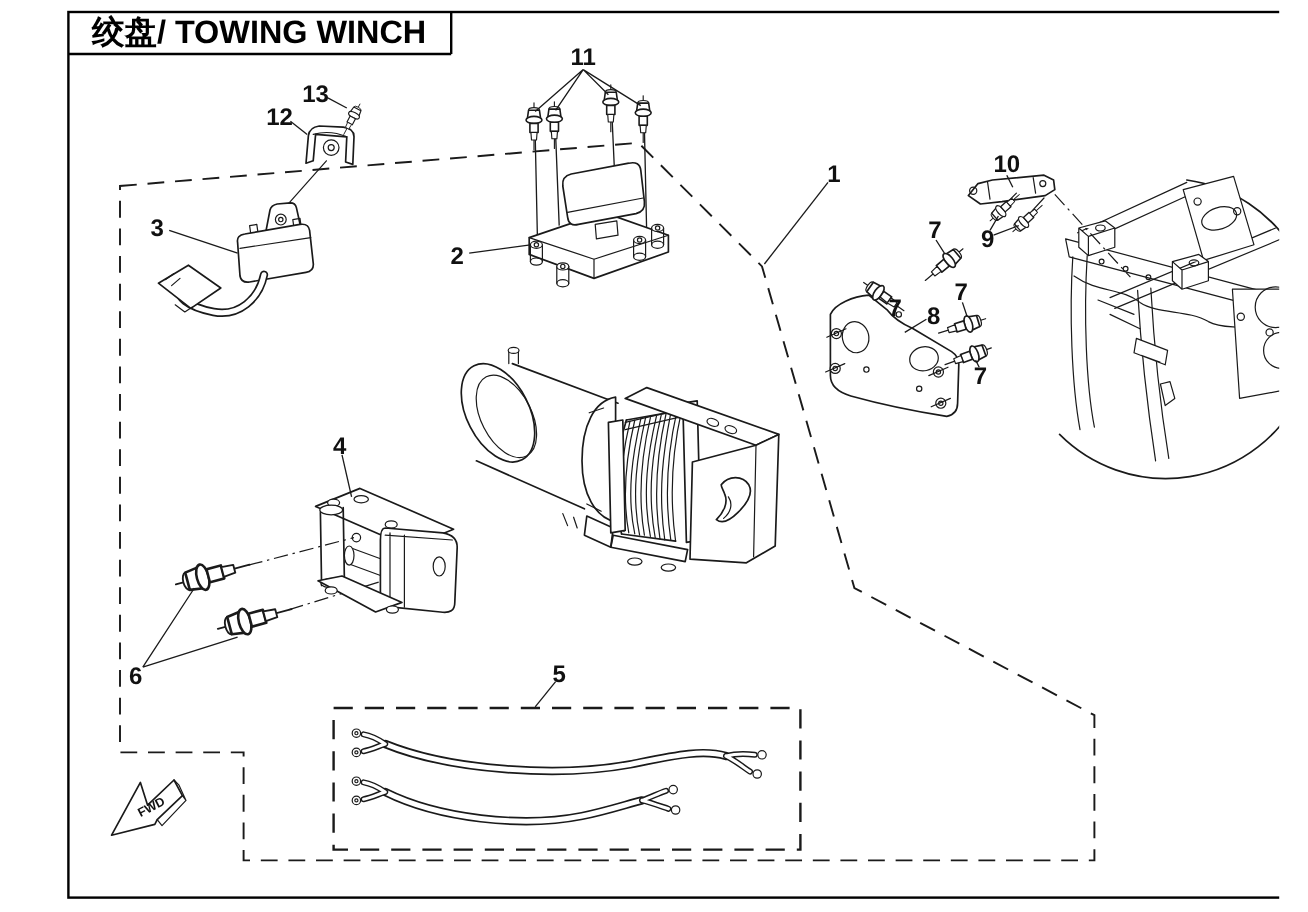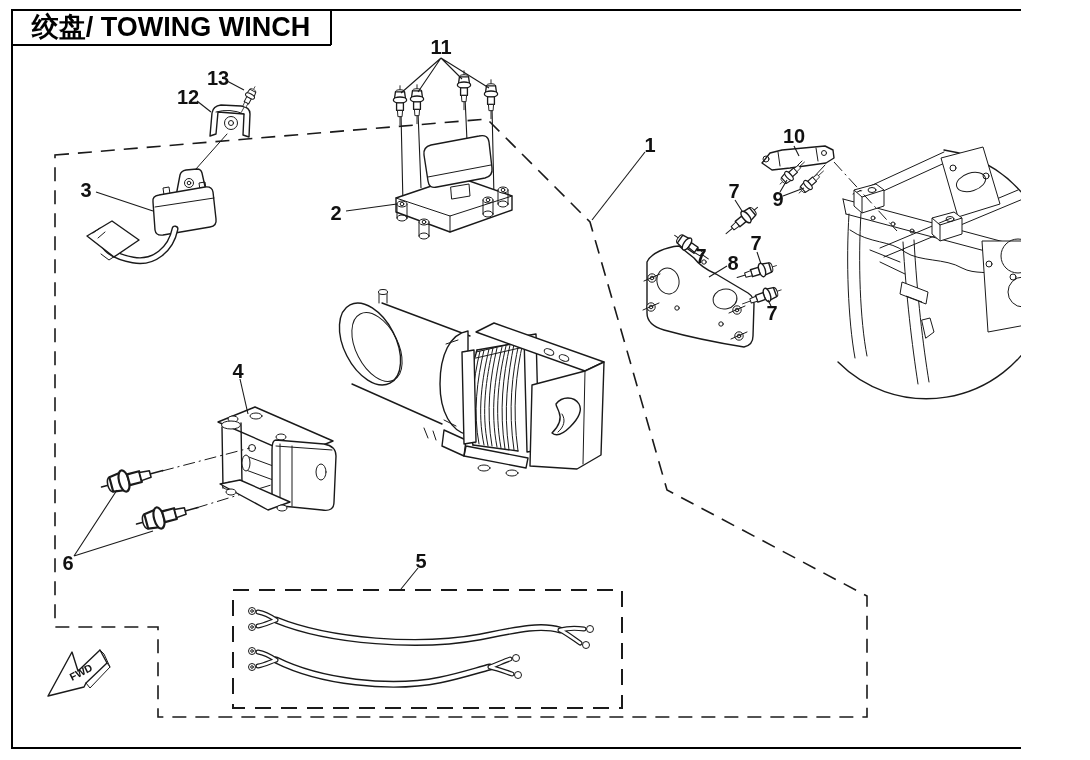--- a/index.html
+++ b/index.html
@@ -1,17 +1,17 @@
 <!DOCTYPE html>
 <html><head>
 <meta charset="utf-8">
 <style>
   html,body { margin:0; padding:0; background:#fff; }
   #page { position:relative; width:1021px; height:760px; background:#fff; overflow:hidden;
-          font-family:"Liberation Sans", sans-serif; }
+          font-family:"Liberation Sans", sans-serif;margin-left:45px; }
   svg { position:absolute; left:0; top:0; }
   .ln    { fill:none; stroke:#1a1a1a; stroke-width:1.4; stroke-linejoin:round; stroke-linecap:round; }
   .thin  { fill:none; stroke:#1a1a1a; stroke-width:1;   stroke-linejoin:round; stroke-linecap:round; }
   .lead  { fill:none; stroke:#1a1a1a; stroke-width:1.1; }
   .wfill { fill:#fff; stroke:#1a1a1a; stroke-width:1.4; stroke-linejoin:round; }
   .wthin { fill:#fff; stroke:#1a1a1a; stroke-width:1;   stroke-linejoin:round; }
   .dash  { fill:none; stroke:#1a1a1a; stroke-width:1.6; stroke-dasharray:14 9; }
   .dash2 { fill:none; stroke:#1a1a1a; stroke-width:2;   stroke-dasharray:16 10; }
   .ddot  { fill:none; stroke:#1a1a1a; stroke-width:1;   stroke-dasharray:12 4 2 4; }
   .border{ fill:none; stroke:#000; stroke-width:2; }

